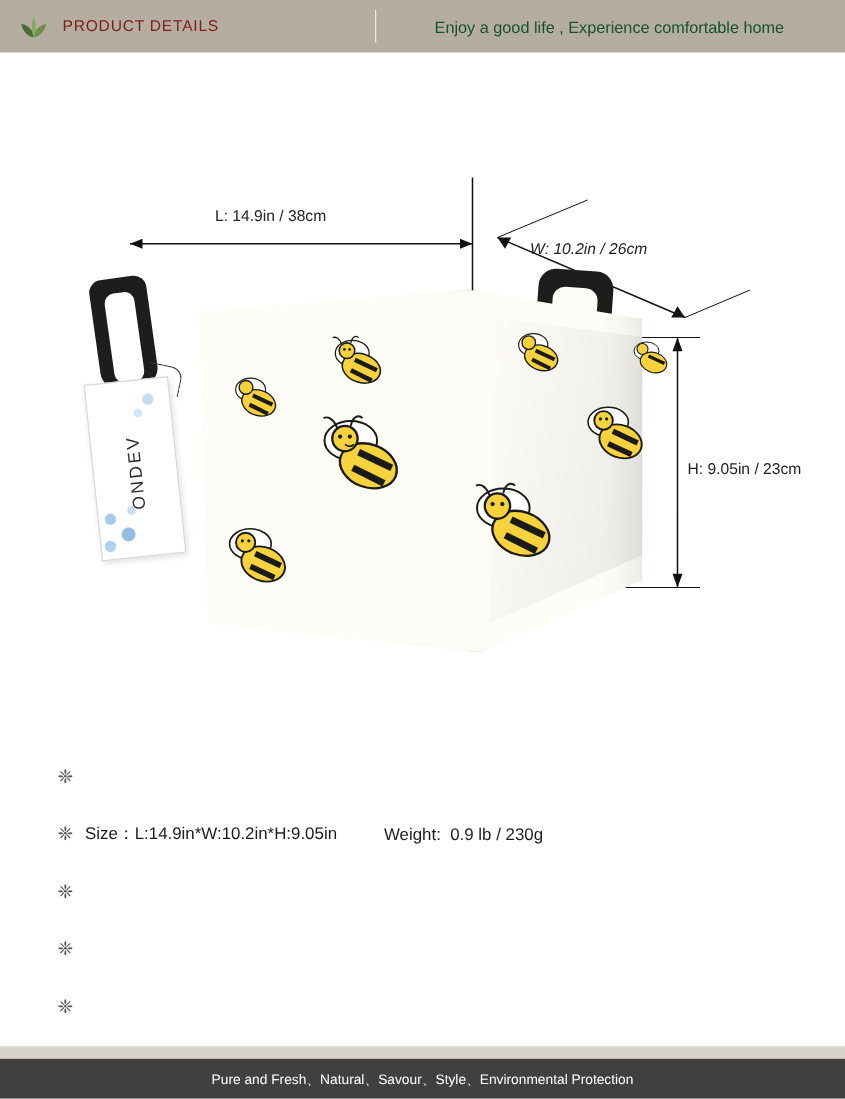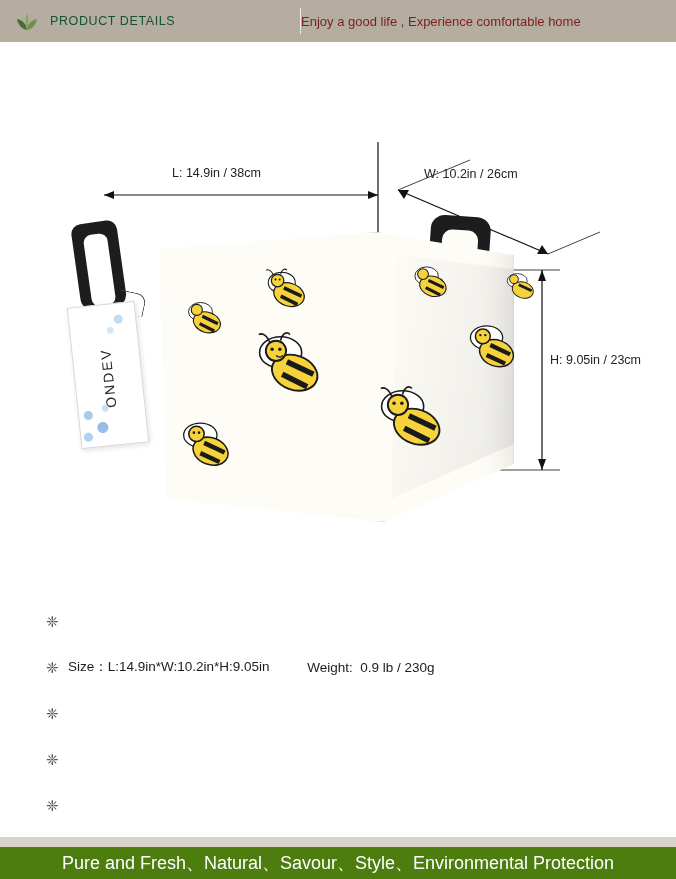--- a/index.html
+++ b/index.html
@@ -31,32 +31,33 @@
     width: 300px;
     box-sizing: border-box;
   }
   .leaf-icon {
     width: 26px;
     height: 22px;
     margin-right: 10px;
     flex: none;
   }
   .header-title {
-    color: #14532d;
+    color: #7f1d1d;
     font-size: 12.5px;
     letter-spacing: 0.6px;
   }
   .header-divider {
     width: 1px;
     height: 26px;
     background: rgba(255,255,255,0.75);
   }
   .header-right {
     flex: 1;
-    color: #7f1d1d;
+    text-align: center;
+    color: #14532d;
     font-size: 13px;
     padding-right: 2px;
   }
 
   
   .product-area {
     position: relative;
     height: 560px;
     width: 676px;
   }
@@ -219,23 +220,23 @@
   .spec-text { white-space: pre; }
   .spec-text2 { white-space: pre; }
 
   
   .footer {
     position: absolute;
     left: 0;
     bottom: 0;
     width: 676px;
     height: 32px;
-    background: #4d7c0f;
+    background: #404040;
     color: #ffffff;
-    font-size: 18px;
+    font-size: 11px;
     display: flex;
     align-items: center;
     justify-content: center;
   }
   .footer-strip {
     position: absolute;
     left: 0;
     bottom: 32px;
     width: 676px;
     height: 10px;
@@ -276,22 +277,22 @@
     <line x1="548" y1="212" x2="600" y2="190" stroke="#111" stroke-width="0.8"></line>
 
     <line x1="542" y1="228" x2="542" y2="428" stroke="#111" stroke-width="1.2"></line>
     <polygon points="542,228 538,239 546,239" fill="#111"></polygon>
     <polygon points="542,428 538,417 546,417" fill="#111"></polygon>
     <line x1="500" y1="228" x2="560" y2="228" stroke="#111" stroke-width="0.8"></line>
     <line x1="500" y1="428" x2="560" y2="428" stroke="#111" stroke-width="0.8"></line>
   </svg>
 
   <div class="dim-label" style="left:172px; top:124px;">L:  14.9in / 38cm</div>
-  <div class="dim-label" style="left:424px; top:125px;">W:  10.2in / 26cm</div>
-  <div class="dim-label" style="left:550px; top:311px;">H:  9.05in / 23cm</div>
+  <div class="dim-label" style="left:424px; top:150px;font-style:italic;">W:  10.2in / 26cm</div>
+  <div class="dim-label" style="left:550px; top:326px;">H:  9.05in / 23cm</div>
 
   <div class="handle handle-left"></div>
   <div class="handle handle-right"></div>
 
   <div class="basket">
     <div class="basket-shell"></div>
     <div class="basket-sheen"></div>
   </div>
 
   <div class="bee" style="left:228px; top:200px; transform:scale(.52);">

